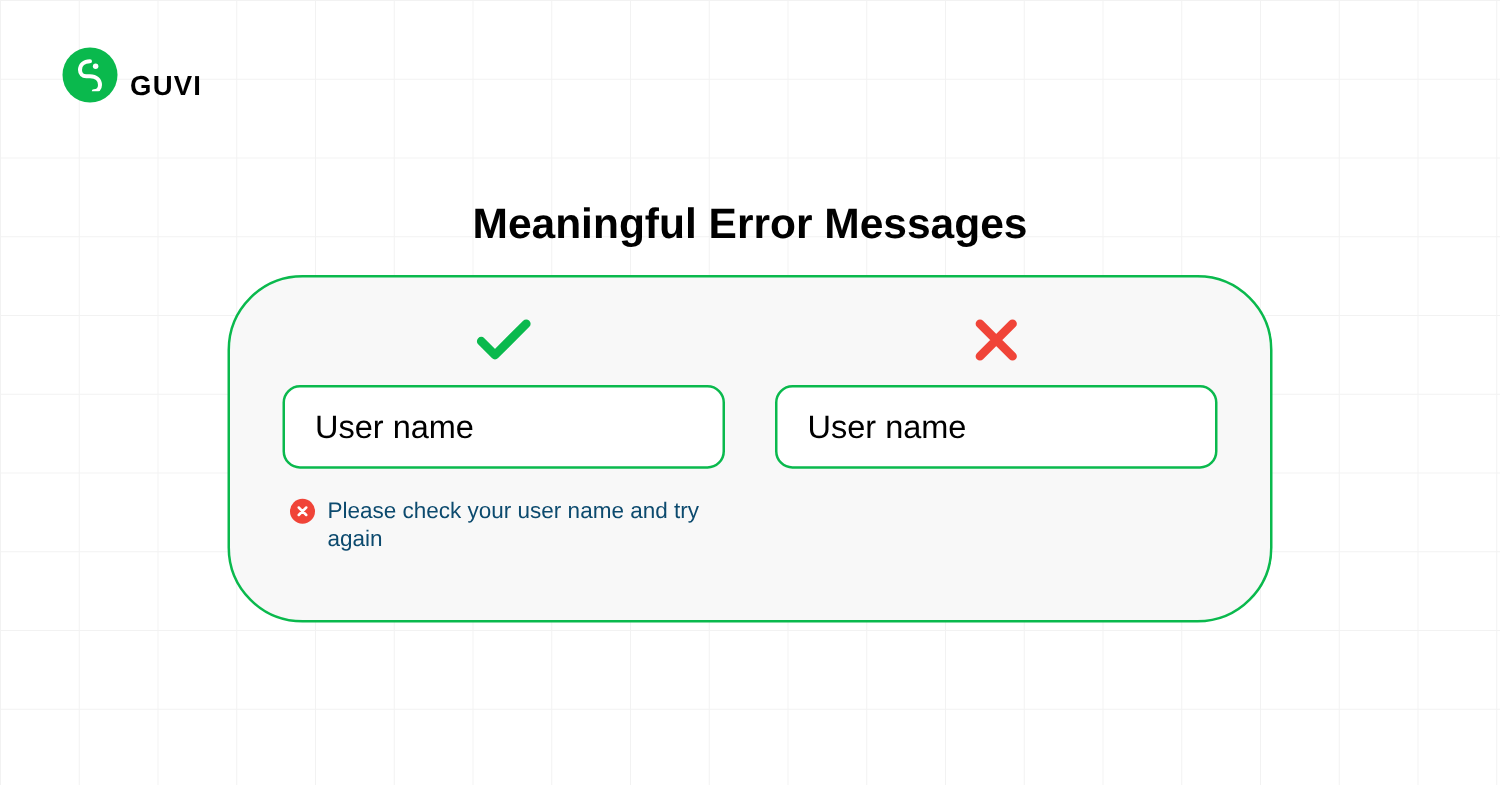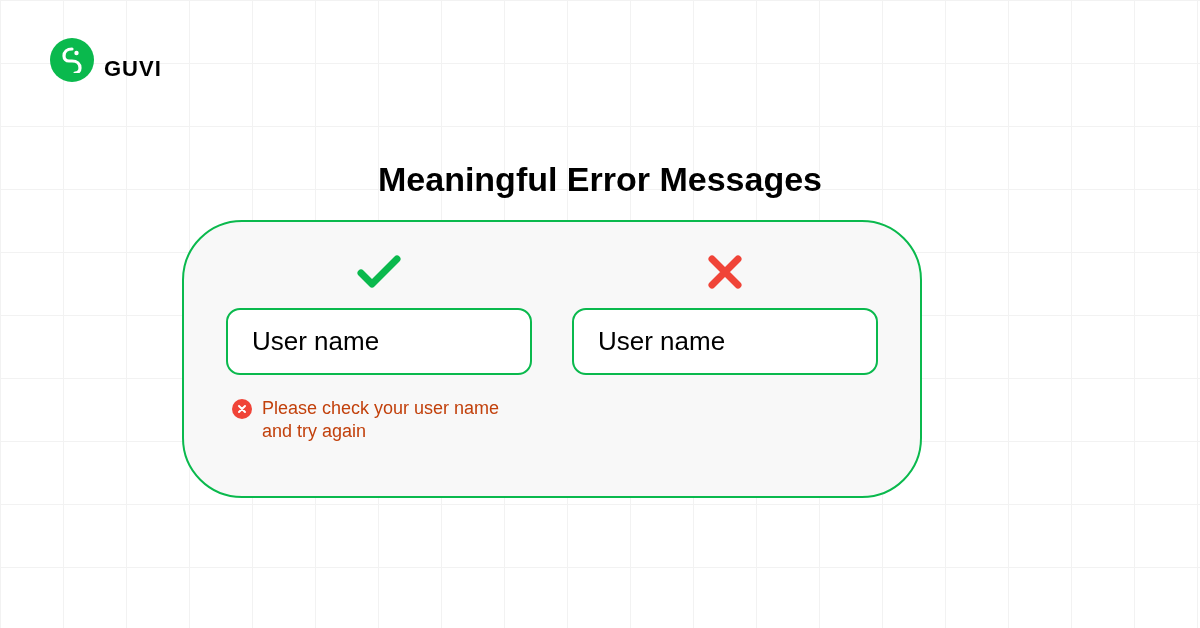--- a/index.html
+++ b/index.html
@@ -45,21 +45,21 @@
     text-align: center;
     font-size: 34px;
     font-weight: 800;
     color: #000;
     margin-top: 40px;
   }
   .card {
     position: absolute;
     top: 220px;
     left: 182px;
-    width: 740px;
+    width: 836px;
     height: 278px;
     border: 2px solid #0ab94d;
     border-radius: 60px;
     background: #f8f8f8;
     display: flex;
     padding: 28px 42px 30px 42px;
     gap: 40px;
   }
   .col {
     flex: 1;
@@ -99,21 +99,21 @@
     background: #f04438;
     display: flex;
     align-items: center;
     justify-content: center;
     flex-shrink: 0;
     margin-top: 2px;
   }
   .err-text {
     font-size: 18px;
     line-height: 1.3;
-    color: #c2410c;
+    color: #0c4a6e;
     max-width: 300px;
   }
 </style>
 </head>
 <body>
 
 <div class="logo">
   <div class="logo-circle">
     <svg width="22" height="26" viewBox="0 0 22 26" fill="none">
       <path d="M11 2 C6 2 3 5 3 9 C3 12 5 14 8 14 L11 14 M11 14 C16 14 19 17 19 21 C19 24 17 26 14 26" stroke="#ffffff" stroke-width="3.2" stroke-linecap="round" fill="none"></path>

